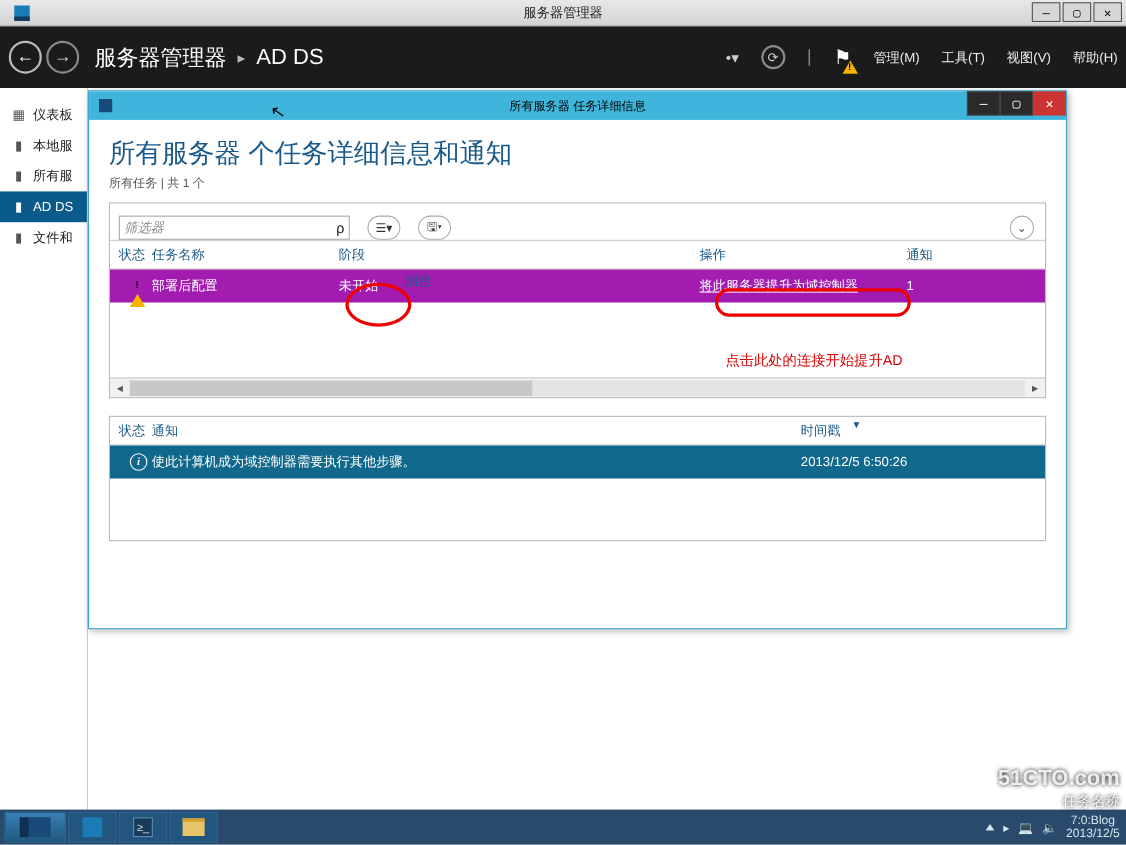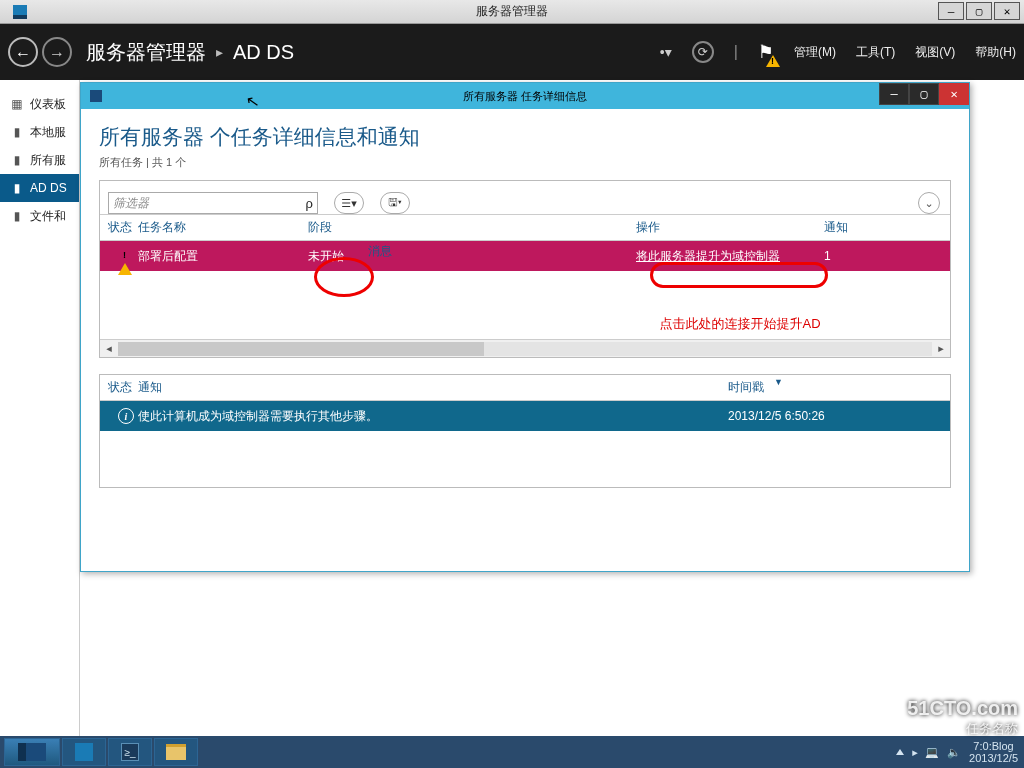--- a/index.html
+++ b/index.html
@@ -55,38 +55,38 @@
 .dlg-title{ height:26px; background:#3fb5dc; display:flex; align-items:center; position:relative;}
 .dlg-title .icon-wrap{ width:30px; display:flex; align-items:center; justify-content:center;}
 .dlg-title .app-icon{ width:12px; height:12px; background:#1a4a7a; position:relative;}
 .dlg-title .title-text{ position:absolute; left:50%; transform:translateX(-50%); font-size:11px; color:#000;}
 .dlg-title .win-btns{ position:absolute; right:0; top:0; display:flex;}
 .dlg-title .win-btn{ width:30px; height:22px; display:flex; align-items:center; justify-content:center; font-size:12px; font-family:monospace; color:#000;}
 .dlg-title .win-btn.min,.dlg-title .win-btn.max{ background:#2a2a2a; color:#fff; border:1px solid #444;}
 .dlg-title .win-btn.close{ background:#c33; color:#fff; font-weight:bold;}
 
 .dlg-body{ padding:14px 18px 10px 18px;}
-.dlg-h1{ color:#1a5a8a; font-size:21px; font-weight:normal;}
+.dlg-h1{ color:#1a5a8a; font-size:24px; font-weight:normal;}
 .dlg-sub{ font-size:11px; color:#555; margin-top:4px;}
 
 .panel{ border:1px solid #bbb; margin-top:10px;}
 .toolbar{ height:34px; border-bottom:1px solid #ccc; display:flex; align-items:flex-end; padding:0 8px; gap:16px;}
 .filter-box{ width:210px; height:22px; border:1px solid #aaa; display:flex; align-items:center; padding:0 4px; font-size:12px; color:#888; font-style:italic; position:relative;}
 .filter-box .mag{ position:absolute; right:4px; font-style:normal; color:#222; font-size:13px;}
 .tool-pill{ width:30px; height:22px; border:1px solid #aaa; border-radius:11px; display:flex; align-items:center; justify-content:center; font-size:11px; color:#333;}
 .odot{ position:absolute; right:10px; width:22px; height:22px; border:1px solid #aaa; border-radius:50%; display:flex; align-items:center; justify-content:center; font-size:11px; color:#555;}
 
 .grid-head{ display:flex; height:26px; align-items:center; border-bottom:1px solid #ccc; font-size:12px; color:#1a5a8a;}
 .c-status{width:38px; padding-left:8px;}
 .c-name{width:170px;}
 .c-stage{width:60px;}
 .c-msg{width:268px;margin-top:48px;}
 .c-action{width:188px;}
 .c-notify{flex:1;}
-.grid-row{ display:flex; height:30px; align-items:center; background:#be185d; color:#fff; font-size:12px;}
+.grid-row{ display:flex; height:30px; align-items:center; background:#a21caf; color:#fff; font-size:12px;}
 .grid-row .warn-tri{width:0;height:0;border-left:7px solid transparent;border-right:7px solid transparent;border-bottom:12px solid #f7b500; margin-left:10px; position:relative;}
 .grid-row .warn-tri::after{content:"!";position:absolute;left:-2px;top:1px;font-size:9px;color:#000;font-weight:bold;}
 .grid-row .link{ text-decoration:underline;}
 .annot-red{ color:#d00; font-size:13px; text-align:center; margin:44px 0 6px 0; padding-left:430px;}
 .hscroll{ height:18px; border-top:1px solid #ccc; background:#f0f0f0; display:flex; align-items:center;}
 .hscroll .ar{ width:18px; text-align:center; font-size:11px; color:#555;}
 .hscroll .track{ flex:1; height:14px; background:#e4e4e4; position:relative;}
 .hscroll .thumb{ position:absolute; left:0; width:45%; height:100%; background:#c8c8c8;}
 
 .panel2{ border:1px solid #bbb; margin-top:16px;}

